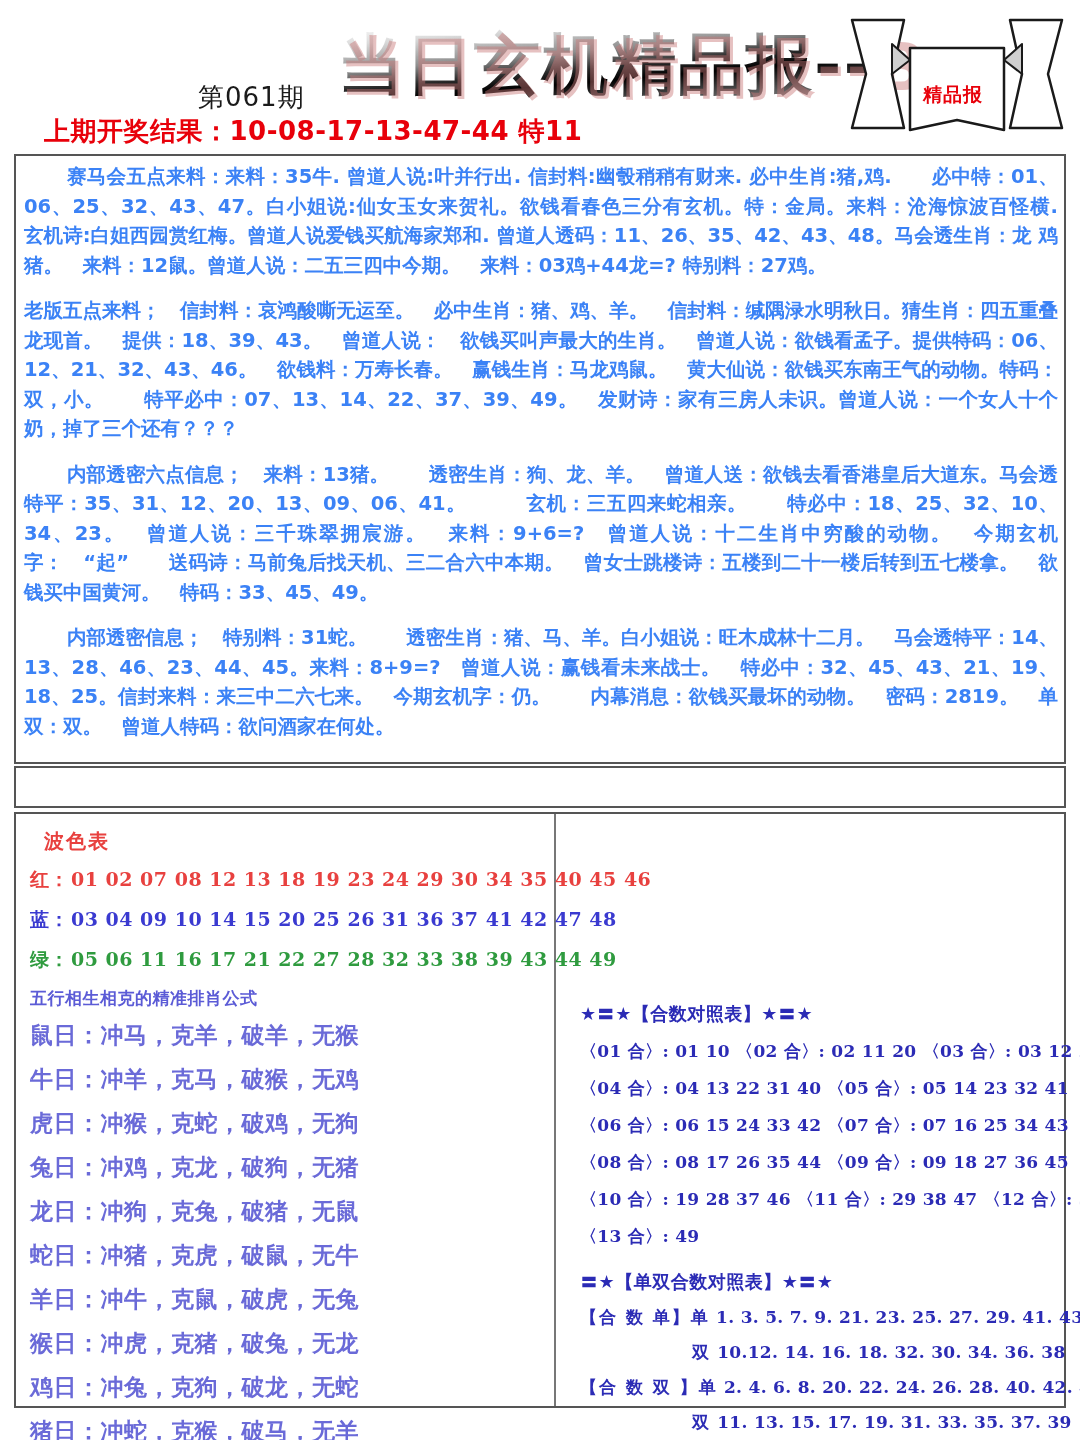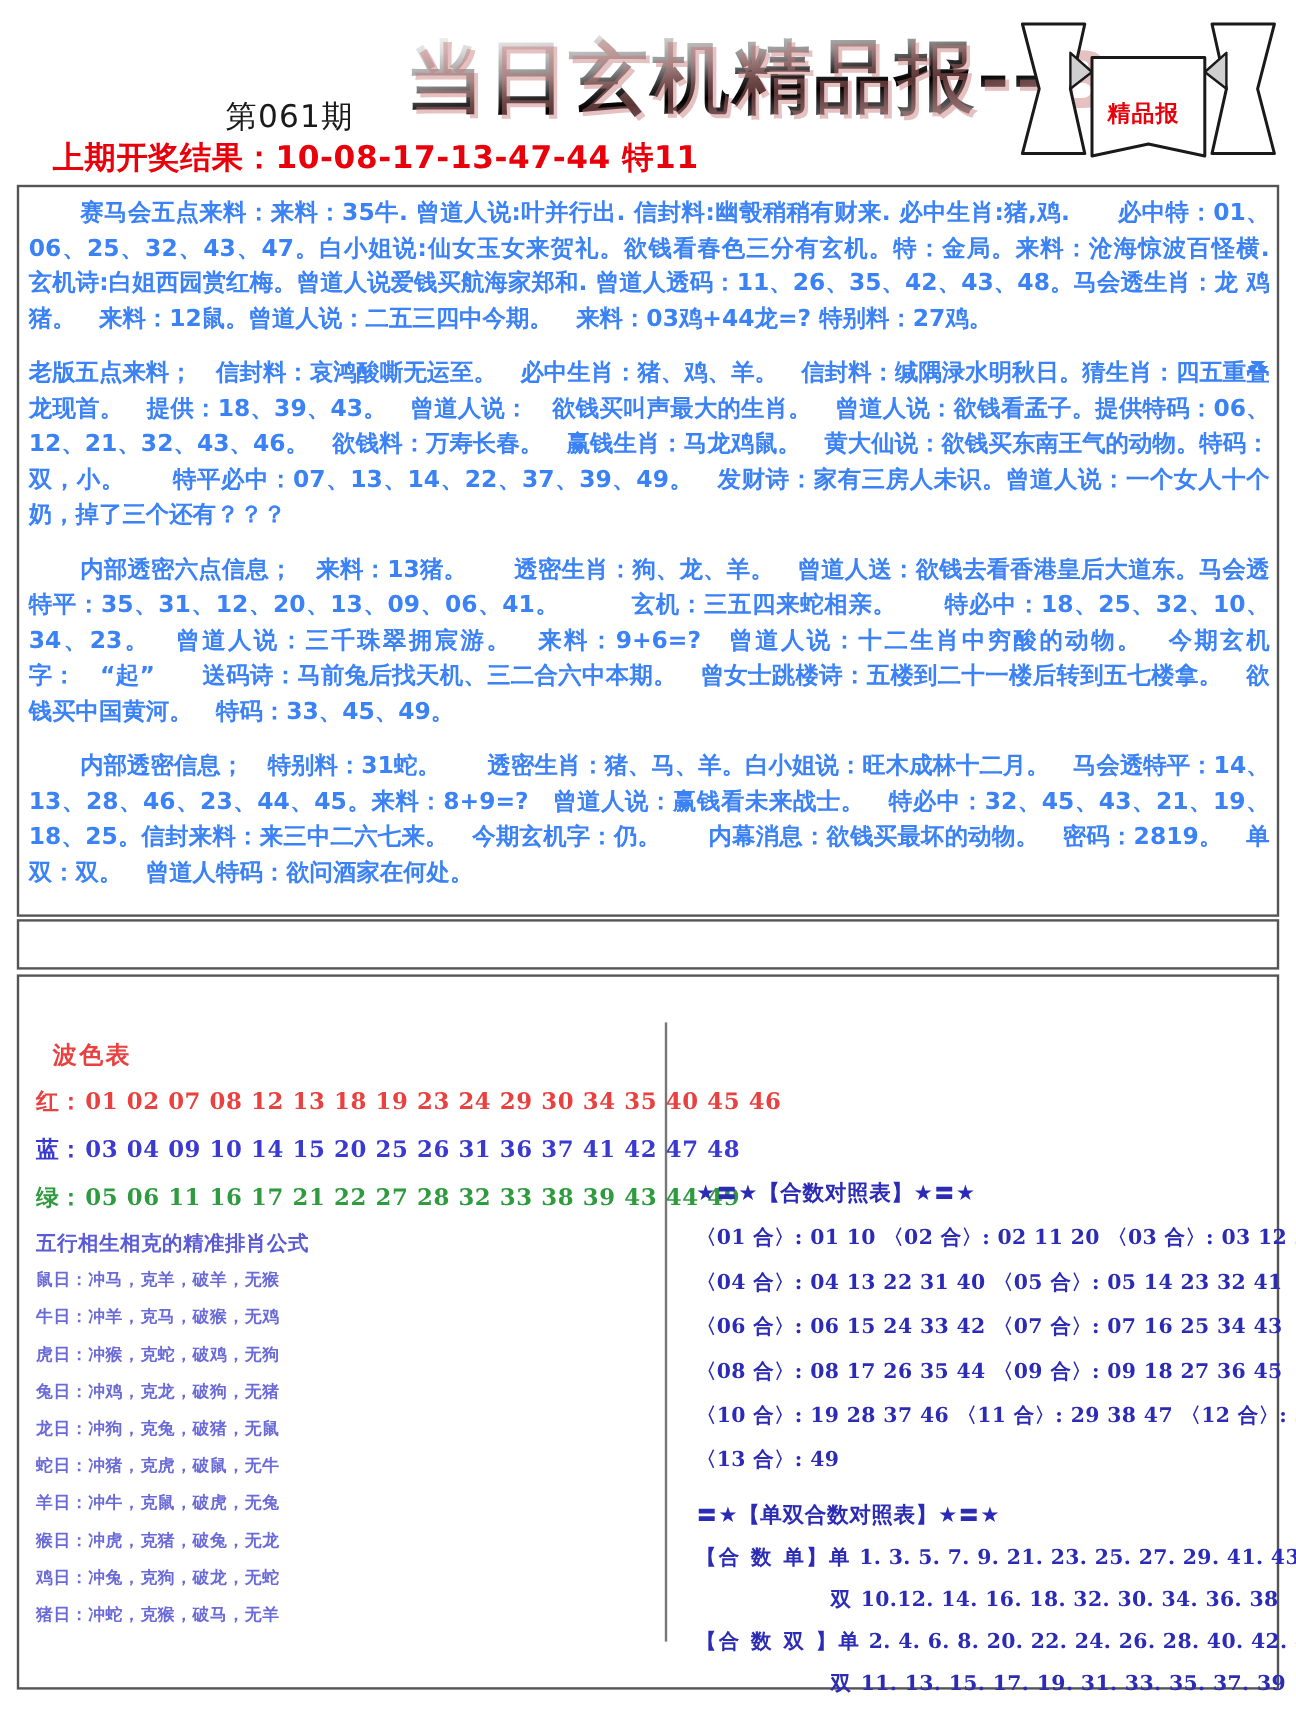--- a/index.html
+++ b/index.html
@@ -50,21 +50,21 @@
     font-weight: bold;
     font-size: 66px;
     line-height: 86px;
     letter-spacing: 2px;
     white-space: nowrap;
     color: rgba(198,120,120,0.40);
     z-index: -1;
   }
   .issue-no {
     position: absolute;
-    left: 188px;
+    left: 198px;
     top: 80px;
     font-size: 26px;
     font-weight: normal;
     color: #1a1a1a;
     letter-spacing: 1px;
   }
   .last-result {
     position: absolute;
     left: 44px;
     top: 114px;
@@ -138,21 +138,20 @@
   .bottom-box {
     position: absolute;
     left: 14px;
     top: 812px;
     width: 1052px;
     height: 596px;
     border: 2px solid #555;
     box-sizing: border-box;
     background: #fff;
     display: flex;
-    align-items: center;
   }
   .col-left {
     width: 540px;
     box-sizing: border-box;
     border-right: 2px solid #777;
     padding: 14px 0 0 14px;
   }
   .col-right {
     flex: 1;
     box-sizing: border-box;
@@ -182,21 +181,21 @@
   .wave-green { color: #2f9b3f; }
 
   .formula-title {
     font-size: 17px;
     font-weight: bold;
     color: #5b5bd6;
     margin: 4px 0 10px 0;
     letter-spacing: 0.5px;
   }
   .zodiac-line {
-    font-size: 14px;
+    font-size: 23px;
     font-weight: bold;
     color: #6a6ad8;
     margin: 0 0 13px 0;
     letter-spacing: 0.5px;
     white-space: nowrap;
   }
 
   
   .rc-spacer { height: 174px; }
   .rc-head {

